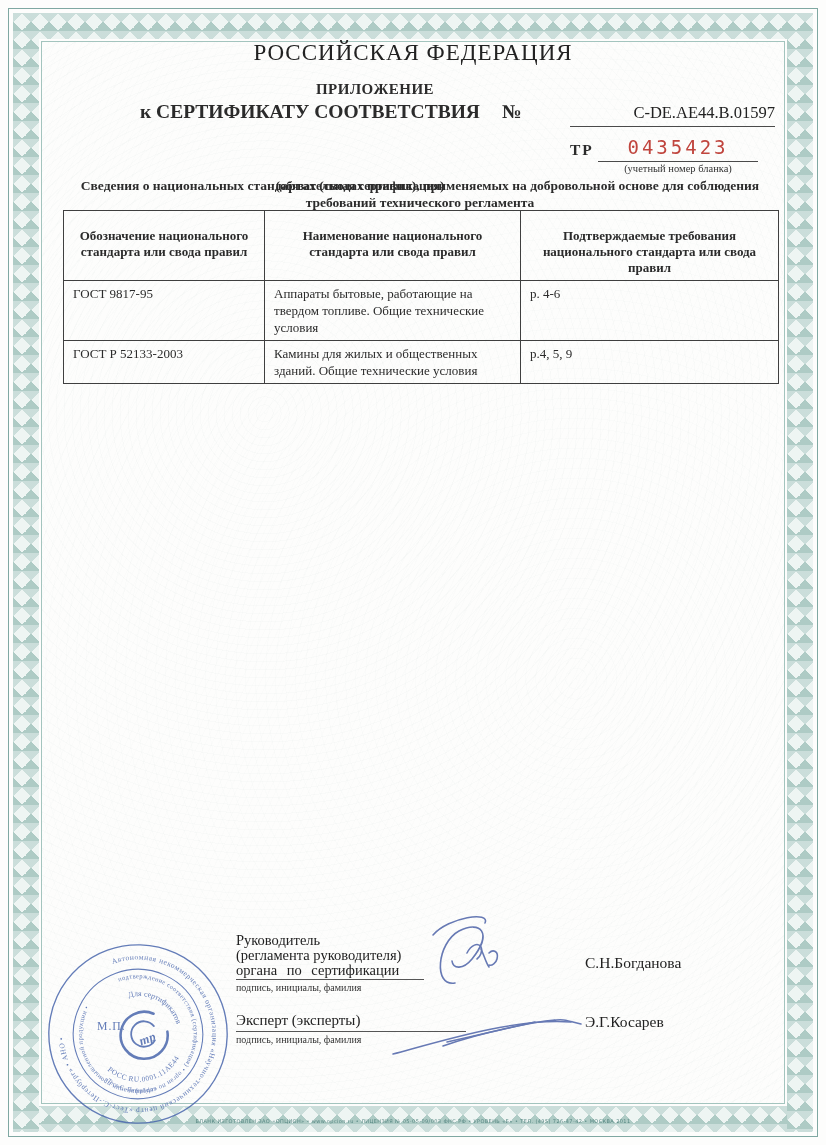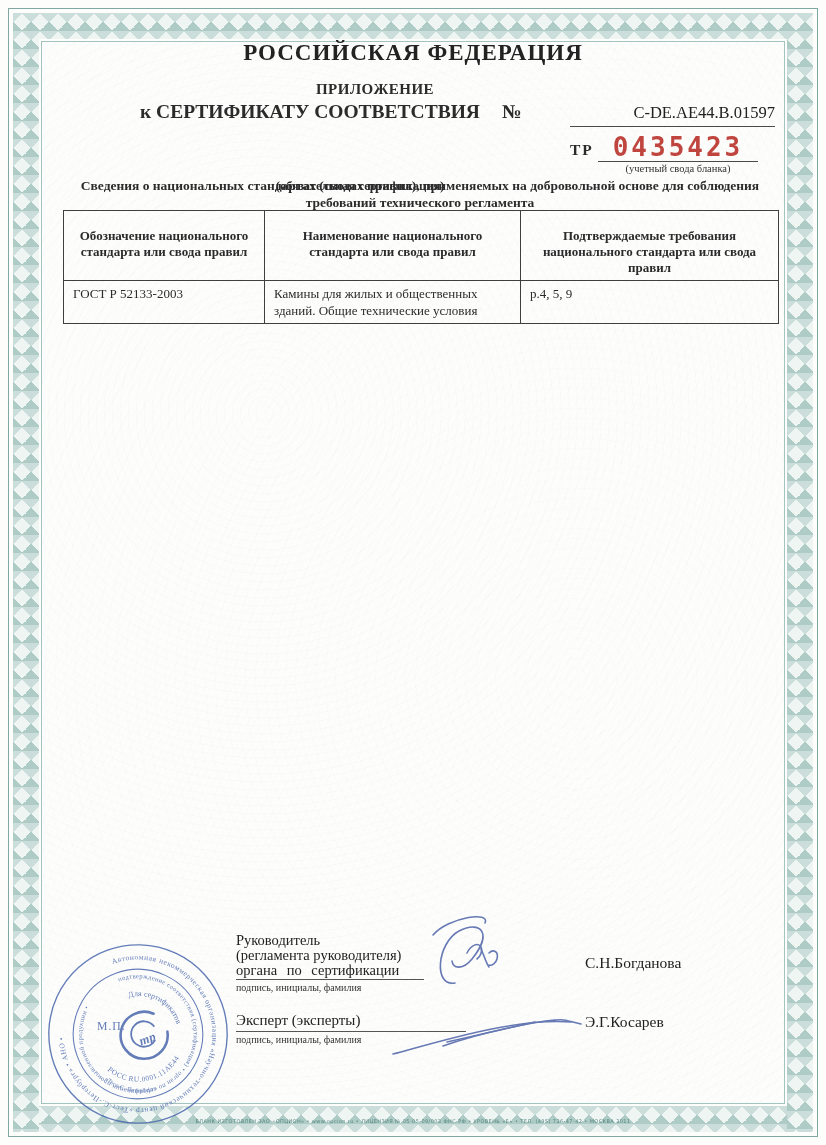--- a/index.html
+++ b/index.html
@@ -25,32 +25,32 @@
   .watermark{position:absolute;inset:42px;pointer-events:none;opacity:.5;
     background-image:
       repeating-radial-gradient(circle at 30% 35%, rgba(150,175,170,.07) 0 1px, transparent 1px 8px),
       repeating-radial-gradient(circle at 72% 60%, rgba(150,175,170,.06) 0 1px, transparent 1px 10px),
       repeating-linear-gradient(115deg, rgba(150,175,170,.05) 0 1px, transparent 1px 6px);}
   .microprint{position:absolute;left:60px;right:60px;bottom:16px;height:16px;
     font-family:"DejaVu Sans", sans-serif;font-size:5px;letter-spacing:.4px;
     color:rgba(80,130,125,.95);white-space:nowrap;overflow:hidden;text-align:center;line-height:16px;}
   
   .t-center{position:absolute;text-align:center;}
-  .country{top:40px;left:45px;right:45px;font-size:23px;font-weight:bold;letter-spacing:1px;color:#222;}
+  .country{top:40px;left:45px;right:45px;font-size:23px;font-weight:normal;letter-spacing:1px;color:#222;}
   .doc-type{top:81px;left:50px;width:650px;font-size:15px;font-weight:bold;letter-spacing:.5px;}
   .cert-line{position:absolute;left:140px;top:101px;font-size:19.5px;font-weight:bold;white-space:nowrap;}
   .cert-line .numsign{margin-left:22px;}
   .cert-number-field{position:absolute;left:570px;top:100px;width:205px;height:26px;
     border-bottom:1.3px solid #4a4a4a;text-align:right;font-size:16.5px;color:#222;line-height:26px;}
   .cert-kind{top:131px;left:150px;width:420px;font-size:12.5px;font-weight:bold;margin-top:48px;}
   .tr-label{position:absolute;left:570px;top:141px;font-size:15.5px;font-weight:bold;letter-spacing:2px;}
   .blank-number-field{position:absolute;left:598px;top:134px;width:160px;height:27px;
     border-bottom:1.2px solid #4a4a4a;text-align:center;}
-  .blank-number{font-family:"DejaVu Sans Mono", monospace;font-size:26px;letter-spacing:3px;
-    color:#c0453e;line-height:27px;font-weight:bold;text-align:center;}
+  .blank-number{font-family:"DejaVu Sans Mono", monospace;font-size:19px;letter-spacing:3px;
+    color:#c0453e;line-height:27px;font-weight:normal;text-align:center;}
   .blank-caption{position:absolute;left:598px;top:163px;width:160px;text-align:center;font-size:10.5px;color:#333;}
   .intro{top:177px;left:70px;width:700px;font-size:13.5px;font-weight:bold;line-height:17px;}
   
   table.standards{position:absolute;left:63px;top:210px;width:715px;border-collapse:collapse;table-layout:fixed;}
   table.standards th, table.standards td{border:1.2px solid #3f3f3f;font-size:13px;padding:4px 9px;vertical-align:top;}
   table.standards th{font-weight:bold;text-align:center;vertical-align:top;padding-top:17px;line-height:16px;}
   table.standards td{line-height:17px;}
   col.c1{width:201px;} col.c2{width:256px;} col.c3{width:258px;}
   td.pad-row{height:32px;}
   
@@ -79,38 +79,43 @@
 <div class="t-center doc-type">ПРИЛОЖЕНИЕ</div>
 <div class="cert-line">
   <span>к СЕРТИФИКАТУ СООТВЕТСТВИЯ</span><span class="numsign">№</span>
 </div>
 <div class="cert-number-field">С-DE.АЕ44.В.01597</div>
 <div class="t-center cert-kind">(обязательная сертификация)</div>
 <div class="tr-label">ТР</div>
 <div class="blank-number-field">
   <div class="blank-number">0435423</div>
 </div>
-<div class="blank-caption">(учетный свода бланка)</div>
+<div class="blank-caption">(учетный номер бланка)</div>
 
 <div class="t-center intro">Сведения о национальных стандартах (сводах правил), применяемых на добровольной основе для соблюдения требований технического регламента</div>
 
 <table class="standards">
   <colgroup>
       <col class="c1">
       <col class="c2">
       <col class="c3">
     </colgroup>
   <thead>
     <tr>
       <th>Обозначение национального стандарта или свода правил</th>
       <th>Наименование национального стандарта или свода правил</th>
       <th>Подтверждаемые требования национального стандарта или свода правил</th>
     </tr>
   </thead>
   <tbody>
+    <tr>
+      <td>ГОСТ 9817-95</td>
+      <td>Аппараты бытовые, работающие на твердом топливе. Общие технические условия</td>
+      <td>р. 4-6</td>
+    </tr>
     <tr>
       <td class="pad-row">ГОСТ Р 52133-2003</td>
       <td>Камины для жилых и общественных зданий. Общие технические условия</td>
       <td>р.4, 5, 9</td>
     </tr>
   </tbody>
 </table>
 
 <div class="sig-label" style="top:933px;">Руководитель</div>
 <div class="sig-label" style="top:948px;">(регламента руководителя)</div>

